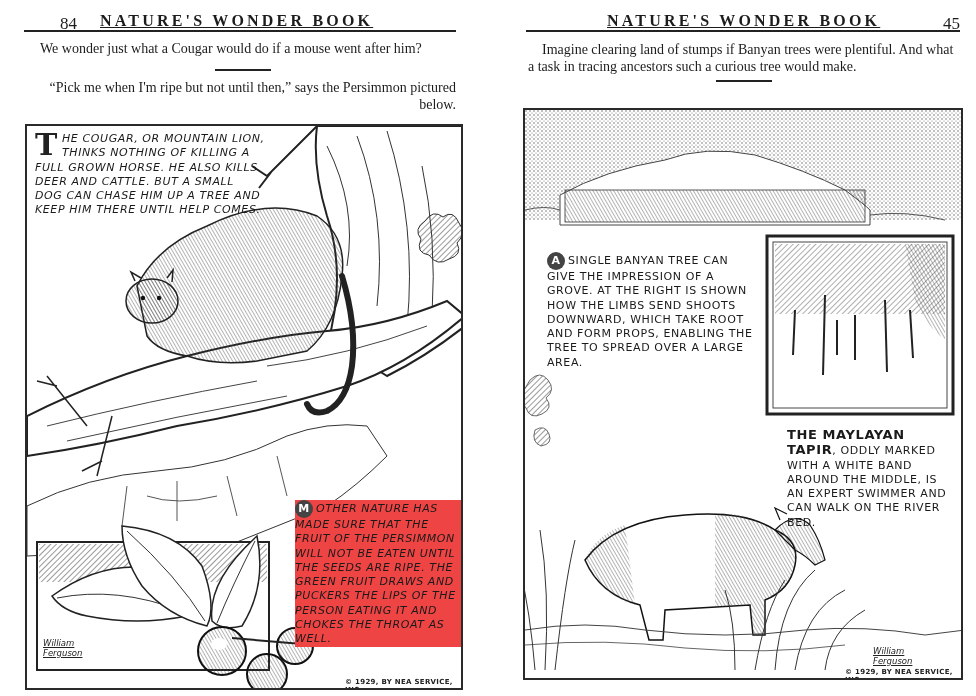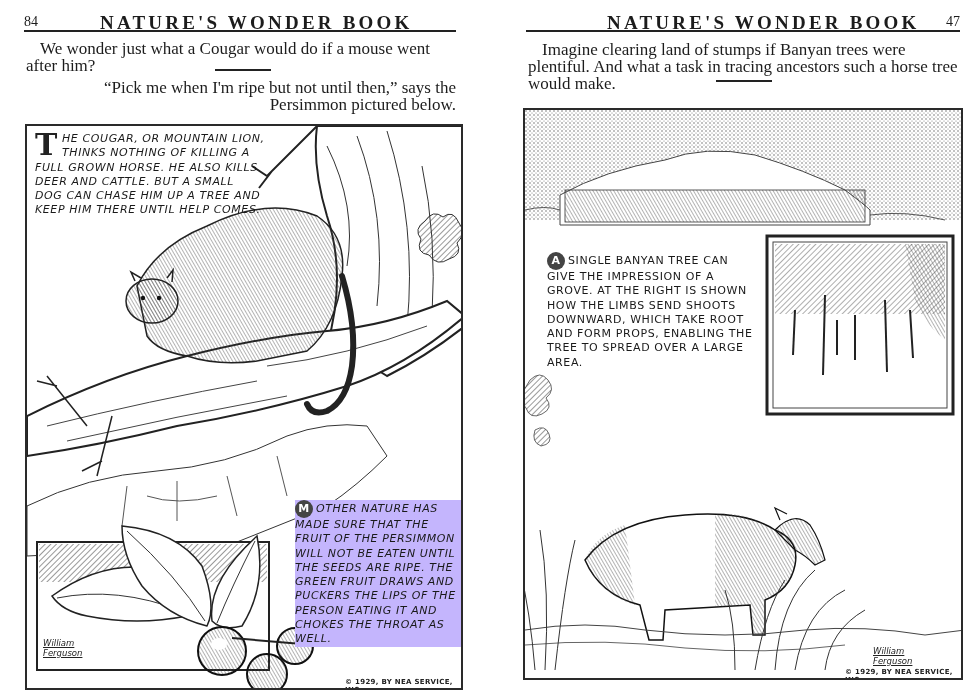--- a/index.html
+++ b/index.html
@@ -6,28 +6,28 @@
   html, body { width: 976px; height: 696px; background: #ffffff; overflow: hidden; }
   body { position: relative; font-family: "Liberation Serif", serif; color: #1c1c1c; }
 
   .page { position: absolute; top: 0; height: 696px; }
   .page-left { left: 0; width: 488px; }
   .page-right { left: 488px; width: 488px; }
 
   .running-head { position: absolute; top: 10px; height: 22px; border-bottom: 2px solid #222; }
   .page-left .running-head { left: 24px; width: 432px; }
   .page-right .running-head { left: 38px; width: 434px; }
-  .page-num { position: absolute; top: 4px; font-size: 14px; }
+  .page-num { position: absolute; top: 4px; font-size: 17px; margin-left: 36px; }
   .page-left .page-num { left: 0; }
   .page-right .page-num { right: 0; }
-  .book-title { position: absolute; top: 2px; font-size: 19px; font-weight: bold; letter-spacing: 3.2px; }
+  .book-title { position: absolute; top: 2px; font-size: 16px; font-weight: bold; letter-spacing: 3.2px; text-decoration: underline; }
   .page-left .book-title { left: 76px; }
   .page-right .book-title { left: 81px; }
 
-  .para { position: absolute; font-size: 17px; line-height: 17px; text-indent: 14px; }
+  .para { position: absolute; font-size: 14px; line-height: 17px; text-indent: 14px; }
   .page-left .para { left: 26px; width: 430px; }
   .page-right .para { left: 40px; width: 432px; }
   .rule-short { position: absolute; height: 1.5px; background: #222; width: 56px; }
 
   .panel { position: absolute; border: 2px solid #2a2a2a; background: #fff; overflow: hidden; }
   .page-left .panel { left: 25px; top: 124px; width: 438px; height: 566px; }
   .page-right .panel { left: 35px; top: 108px; width: 440px; height: 572px; }
 
   .caption { position: absolute; font-family: "DejaVu Sans", sans-serif; font-size: 11px; line-height: 14.3px;
              font-style: italic; letter-spacing: 0.6px; text-transform: uppercase; color: #1a1a1a; }
@@ -109,38 +109,38 @@
       <circle cx="240" cy="548" r="20" fill="url(#fur)" stroke="#111" stroke-width="2"></circle>
       <circle cx="268" cy="520" r="18" fill="url(#fur)" stroke="#111" stroke-width="2"></circle>
       <ellipse cx="192" cy="518" rx="8" ry="6" fill="#fff"></ellipse>
       <path d="M205 512 L275 518" stroke="#222" stroke-width="2"></path>
     </svg>
 
     <div class="caption" style="left:8px; top:6px; width:230px;">
       <span class="drop-cap">T</span><span>he cougar, or mountain lion, thinks nothing of killing a full grown horse. He also kills deer and cattle. But a small dog can chase him up a tree and keep him there until help comes.</span>
     </div>
 
-    <div class="caption" style="left:268px; top:374px; width:166px; background:#c4b5fd;">
+    <div class="caption" style="left:268px; top:374px; width:166px; background:#ef4444;">
       <span class="circle-cap">M</span><span>other Nature has made sure that the fruit of the persimmon will not be eaten until the seeds are ripe. The green fruit draws and puckers the lips of the person eating it and chokes the throat as well.</span>
     </div>
 
     <div class="sig" style="left:16px; top:512px;">
       <div>William</div>
       <div>Ferguson</div>
     </div>
     <div class="copyright" style="left:318px; top:552px;">© 1929, BY NEA SERVICE, INC.</div>
   </div>
 </div>
 
 <div class="page page-right">
   <div class="running-head">
     <span class="book-title">NATURE'S WONDER BOOK</span>
-    <span class="page-num">47</span>
+    <span class="page-num">45</span>
   </div>
-  <p class="para" style="top:41px;">Imagine clearing land of stumps if Banyan trees were plentiful.  And what a task in tracing ancestors such a horse tree would make.</p>
+  <p class="para" style="top:41px;">Imagine clearing land of stumps if Banyan trees were plentiful.  And what a task in tracing ancestors such a curious tree would make.</p>
   <div class="rule-short" style="left:228px; top:80px;"></div>
 
   <div class="panel">
     <svg width="440" height="572" viewBox="0 0 440 572">
 
       <rect x="0" y="0" width="440" height="110" fill="url(#stipple)"></rect>
 
       <path d="M35 85 Q80 60 140 50 Q180 35 230 45 Q280 60 320 80 Q340 95 345 100 L345 115 L35 115 Z" fill="#fff" stroke="#444" stroke-width="1"></path>
       <rect x="40" y="80" width="300" height="32" fill="url(#fur)" stroke="#333" stroke-width="0.8"></rect>
       <path d="M0 100 Q20 95 35 100 M345 105 Q380 100 420 110" stroke="#555" stroke-width="1" fill="none"></path>
@@ -176,20 +176,23 @@
         <path d="M300 560 Q305 520 340 500"></path>
           <path d="M210 560 Q210 510 200 480"></path>
       </g>
       <path d="M5 270 q10 -10 18 0 q8 10 -2 18 q8 10 -4 16 q-12 6 -16 -6 q-10 -8 4 -28 z M10 320 q10 -6 14 4 q4 10 -8 12 q-10 -4 -6 -16 z" fill="url(#hatch)" stroke="#444" stroke-width="0.8"></path>
     </svg>
 
     <div class="caption" style="left:22px; top:142px; width:210px; font-style:normal;">
       <span class="circle-cap">A</span><span>single Banyan tree can give the impression of a grove. At the right is shown how the limbs send shoots downward, which take root and form props, enabling the tree to spread over a large area.</span>
     </div>
 
+    <div class="caption" style="left:262px; top:318px; width:170px; font-style:normal;">
+      <span style="font-weight:bold; font-size:13px;">The Maylayan Tapir</span><span>, oddly marked with a white band around the middle, is an expert swimmer and can walk on the river bed.</span>
+    </div>
 
     <div class="sig" style="left:348px; top:536px;">
       <div>William</div>
       <div>Ferguson</div>
     </div>
     <div class="copyright" style="left:320px; top:558px;">© 1929, BY NEA SERVICE, INC.</div>
   </div>
 </div>
 
 </body></html>

